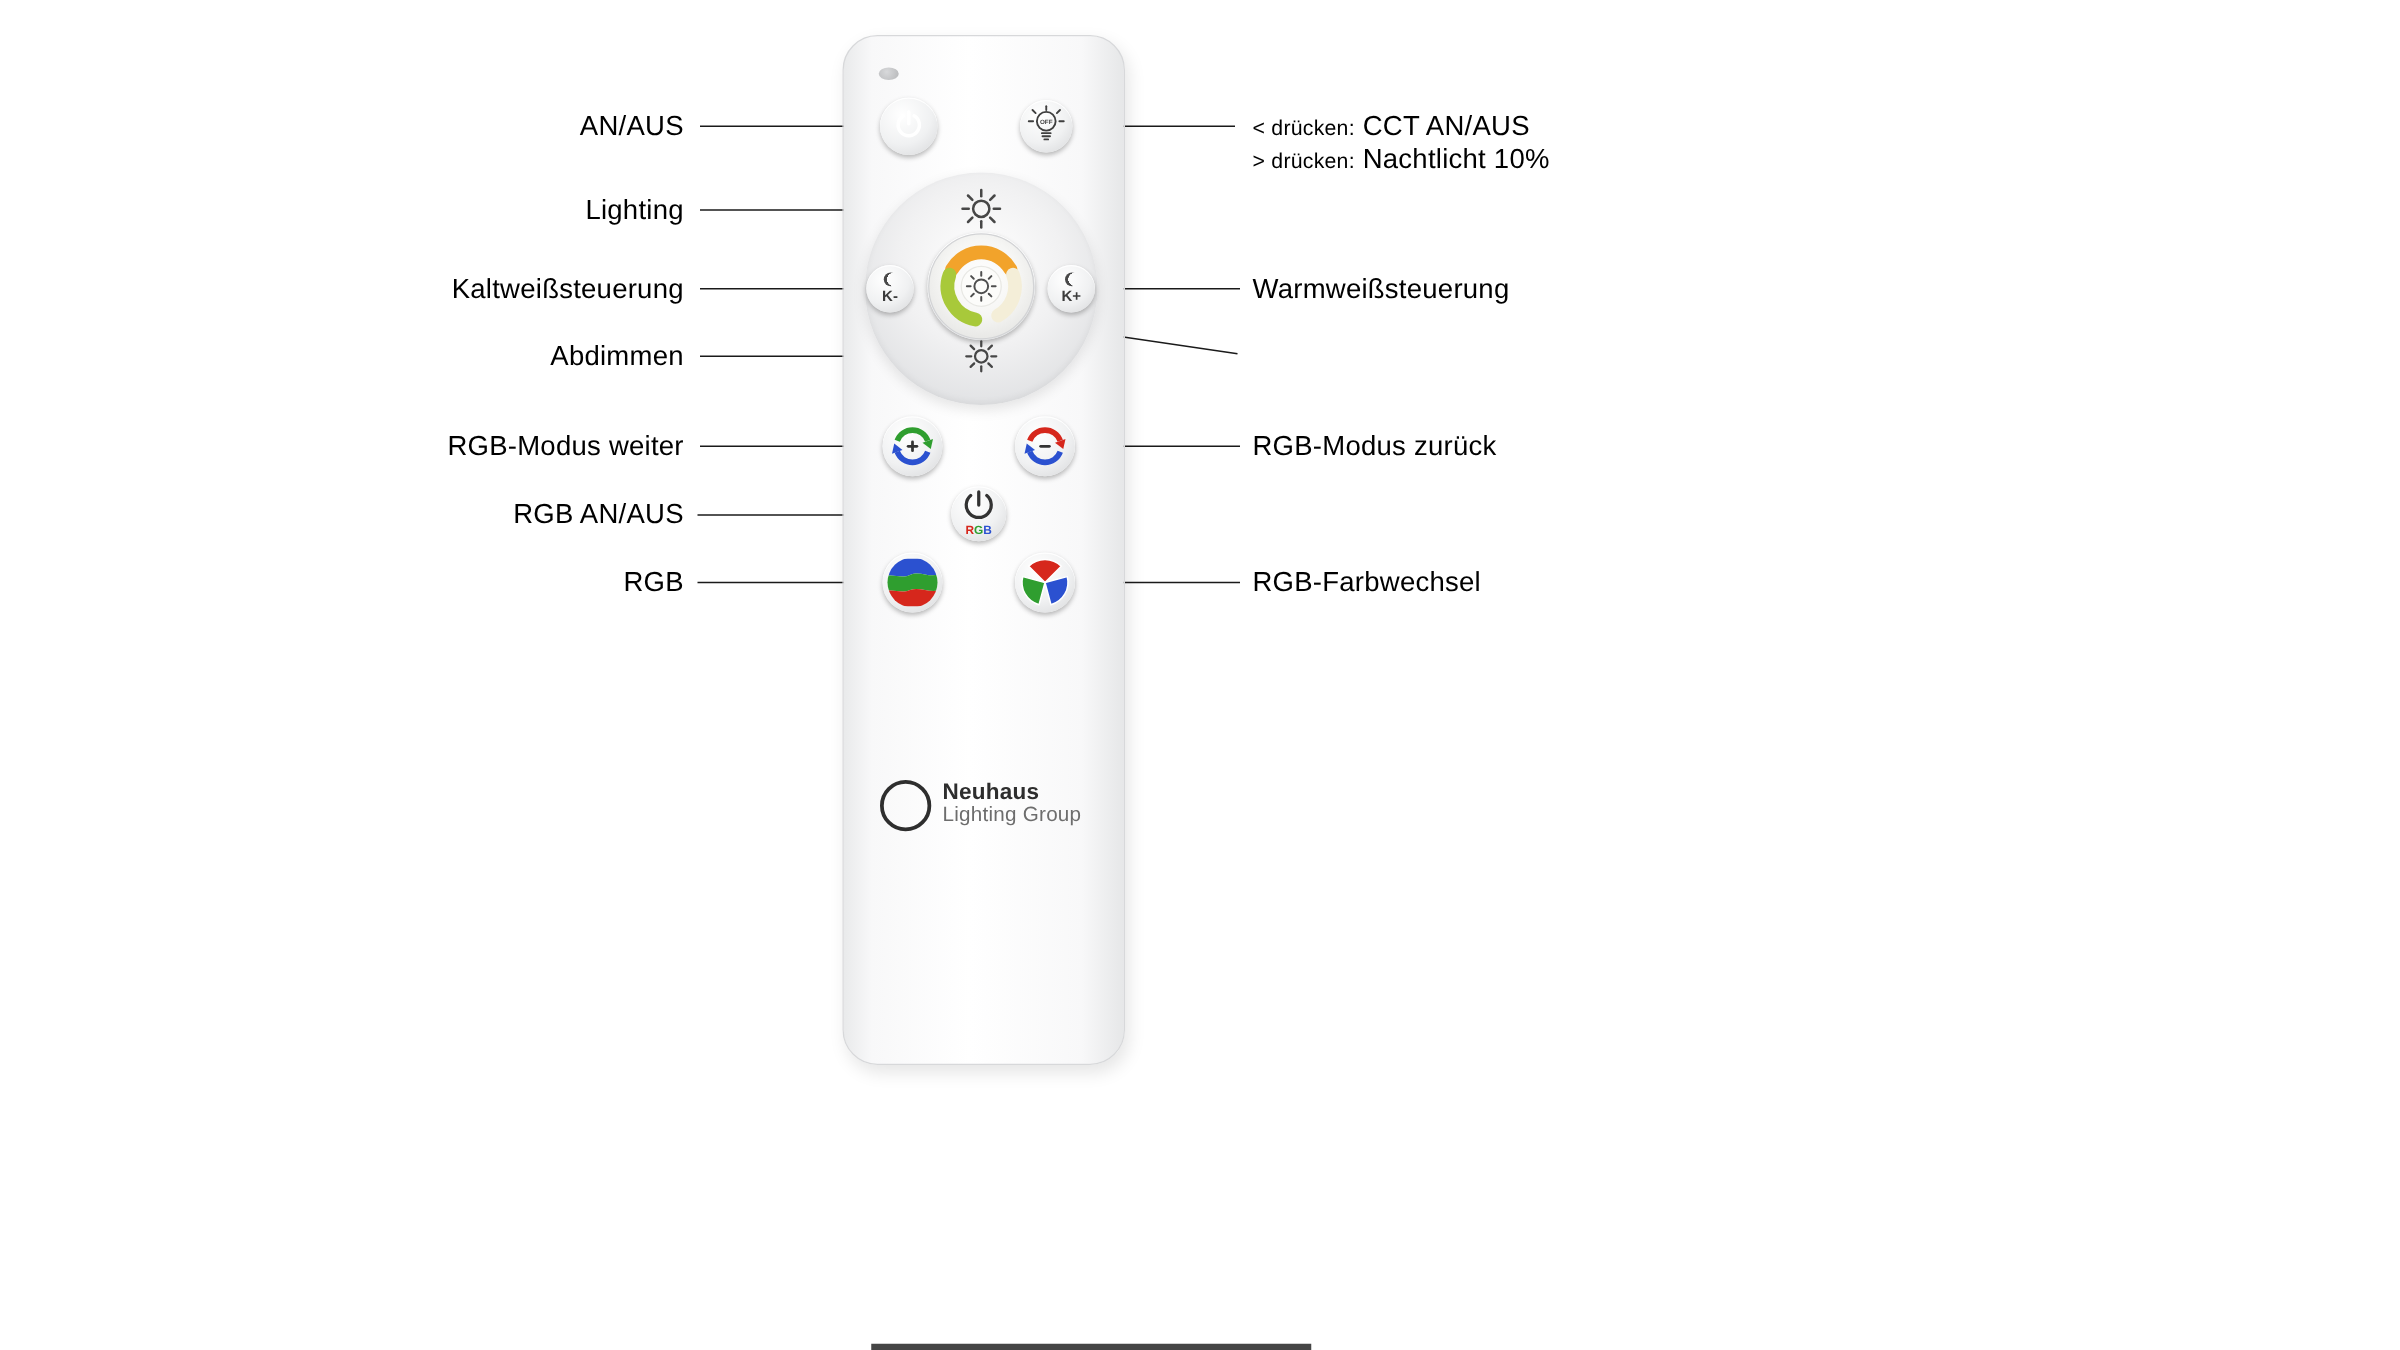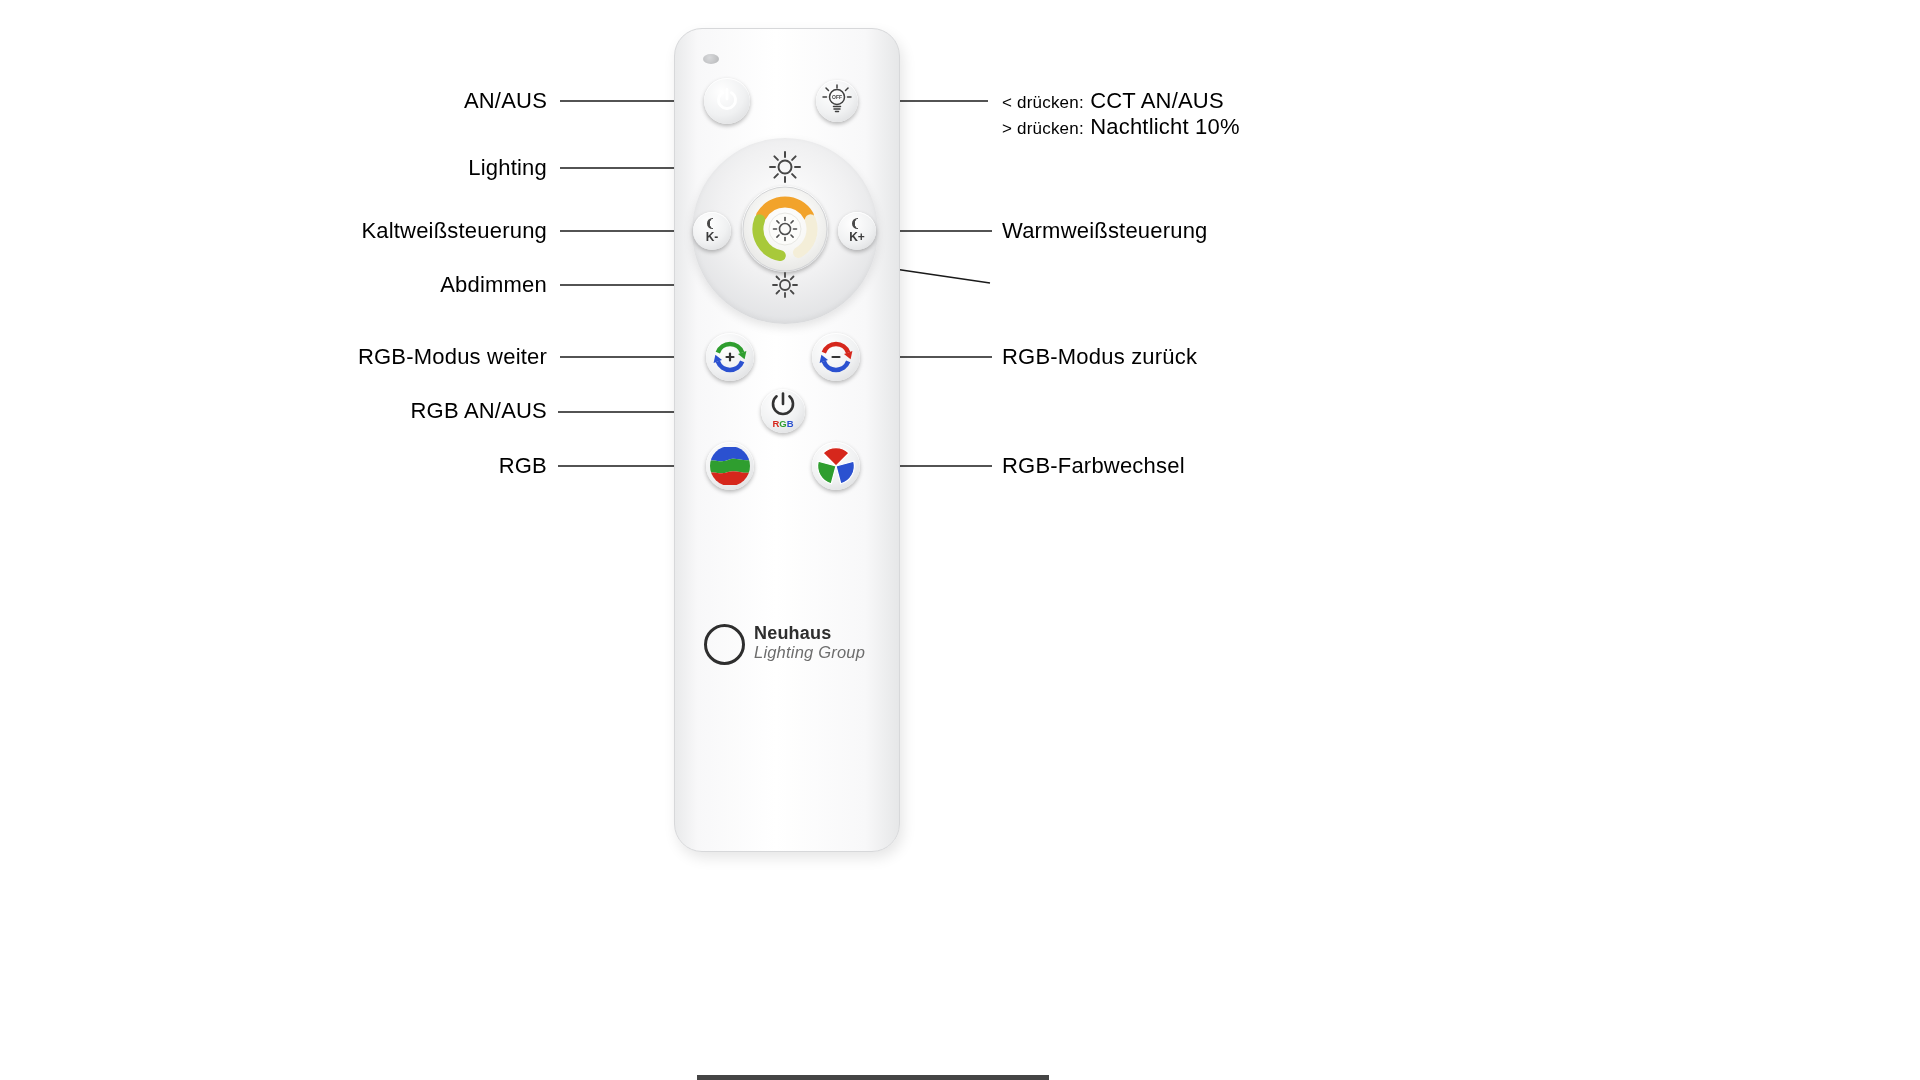--- a/index.html
+++ b/index.html
@@ -42,21 +42,21 @@
 
   .btn-rgbnext   { left:706px; top:333px; width:48px; height:48px; }
   .btn-rgbprev   { left:812px; top:333px; width:48px; height:48px; }
   .btn-rgbpower  { left:761px; top:389px; width:44px; height:44px; }
   .btn-rgb       { left:706px; top:442px; width:48px; height:48px; }
   .btn-rgbchange { left:812px; top:442px; width:48px; height:48px; }
 
   .logo { position:absolute; left:704px; top:624px; display:flex; align-items:flex-start; gap:9px; }
   .logo-circle { width:41px; height:41px; border-radius:50%; border:3.5px solid #2e2e2e; }
   .logo-name { font-size:18px; font-weight:bold; color:#2e2e2e; line-height:19px; letter-spacing:.2px; }
-  .logo-sub  { font-size:16.5px; color:#6d6d6d; line-height:18px; letter-spacing:.2px;font-style:italic; }
+  .logo-sub  { font-size:16.5px; color:#6d6d6d; line-height:18px; letter-spacing:.2px; }
 
   .lbl { position:absolute; font-size:22px; color:#000000; letter-spacing:.2px; line-height:26px; white-space:nowrap; }
   .lbl.left  { right:1373px; text-align:right; }
   .lbl.right { left:1002px; text-align:left; }
   .prefix { font-size:17px; }
   .two-line { line-height:24px; }
 
   .bottom-strip { position:absolute; left:697px; top:1075px; width:352px; height:5px; background:#454545; }
 </style>
 </head>

